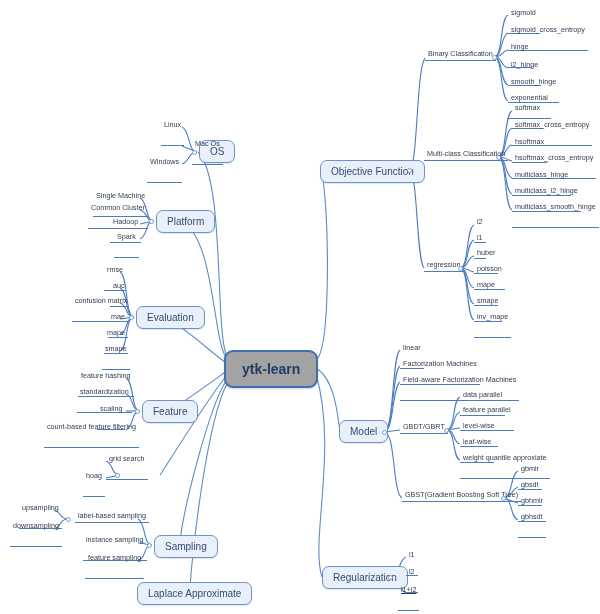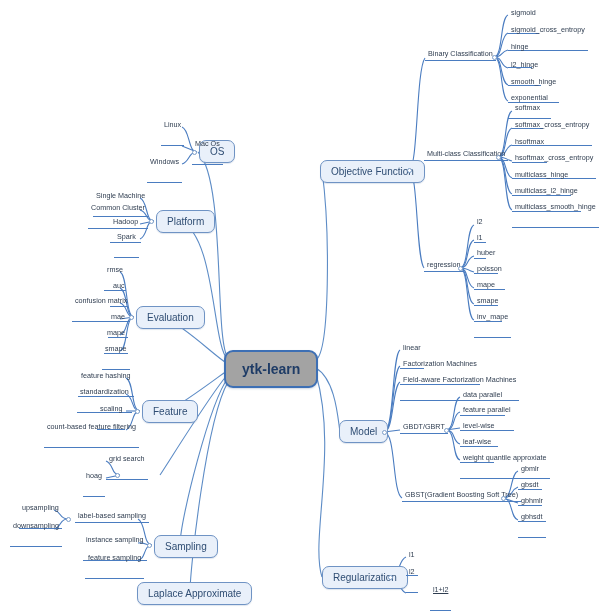--- a/index.html
+++ b/index.html
@@ -205,21 +205,21 @@
   <div class="node l3" style="left:518px;top:464px;">gbmlr</div>
   <div class="node l3" style="left:518px;top:480px;">gbsdt</div>
   <div class="node l3" style="left:518px;top:496px;">gbhmlr</div>
   <div class="node l3" style="left:518px;top:512px;">gbhsdt</div>
 
   <div class="node l1" style="left:322px;top:566px;">Regularization</div>
   <div class="handle" style="left:388px;top:575px;"></div>
 
   <div class="node l3" style="left:406px;top:550px;">l1</div>
   <div class="node l3" style="left:406px;top:567px;">l2</div>
-  <div class="node l3" style="left:430px;top:585px;text-decoration:underline;">l1+l2</div>
+  <div class="node l3" style="left:398px;top:585px;text-decoration:underline;">l1+l2</div>
 
   <div class="node l1" style="left:199px;top:140px;">OS</div>
   <div class="handle" style="left:192px;top:150px;"></div>
 
   <div class="node l3" style="left:161px;top:120px;">Linux</div>
   <div class="node l3" style="left:147px;top:139px;margin-left:45px;">Mac Os</div>
   <div class="node l3" style="left:147px;top:157px;">Windows</div>
 
   <div class="node l1" style="left:156px;top:210px;">Platform</div>
   <div class="handle" style="left:149px;top:219px;"></div>

